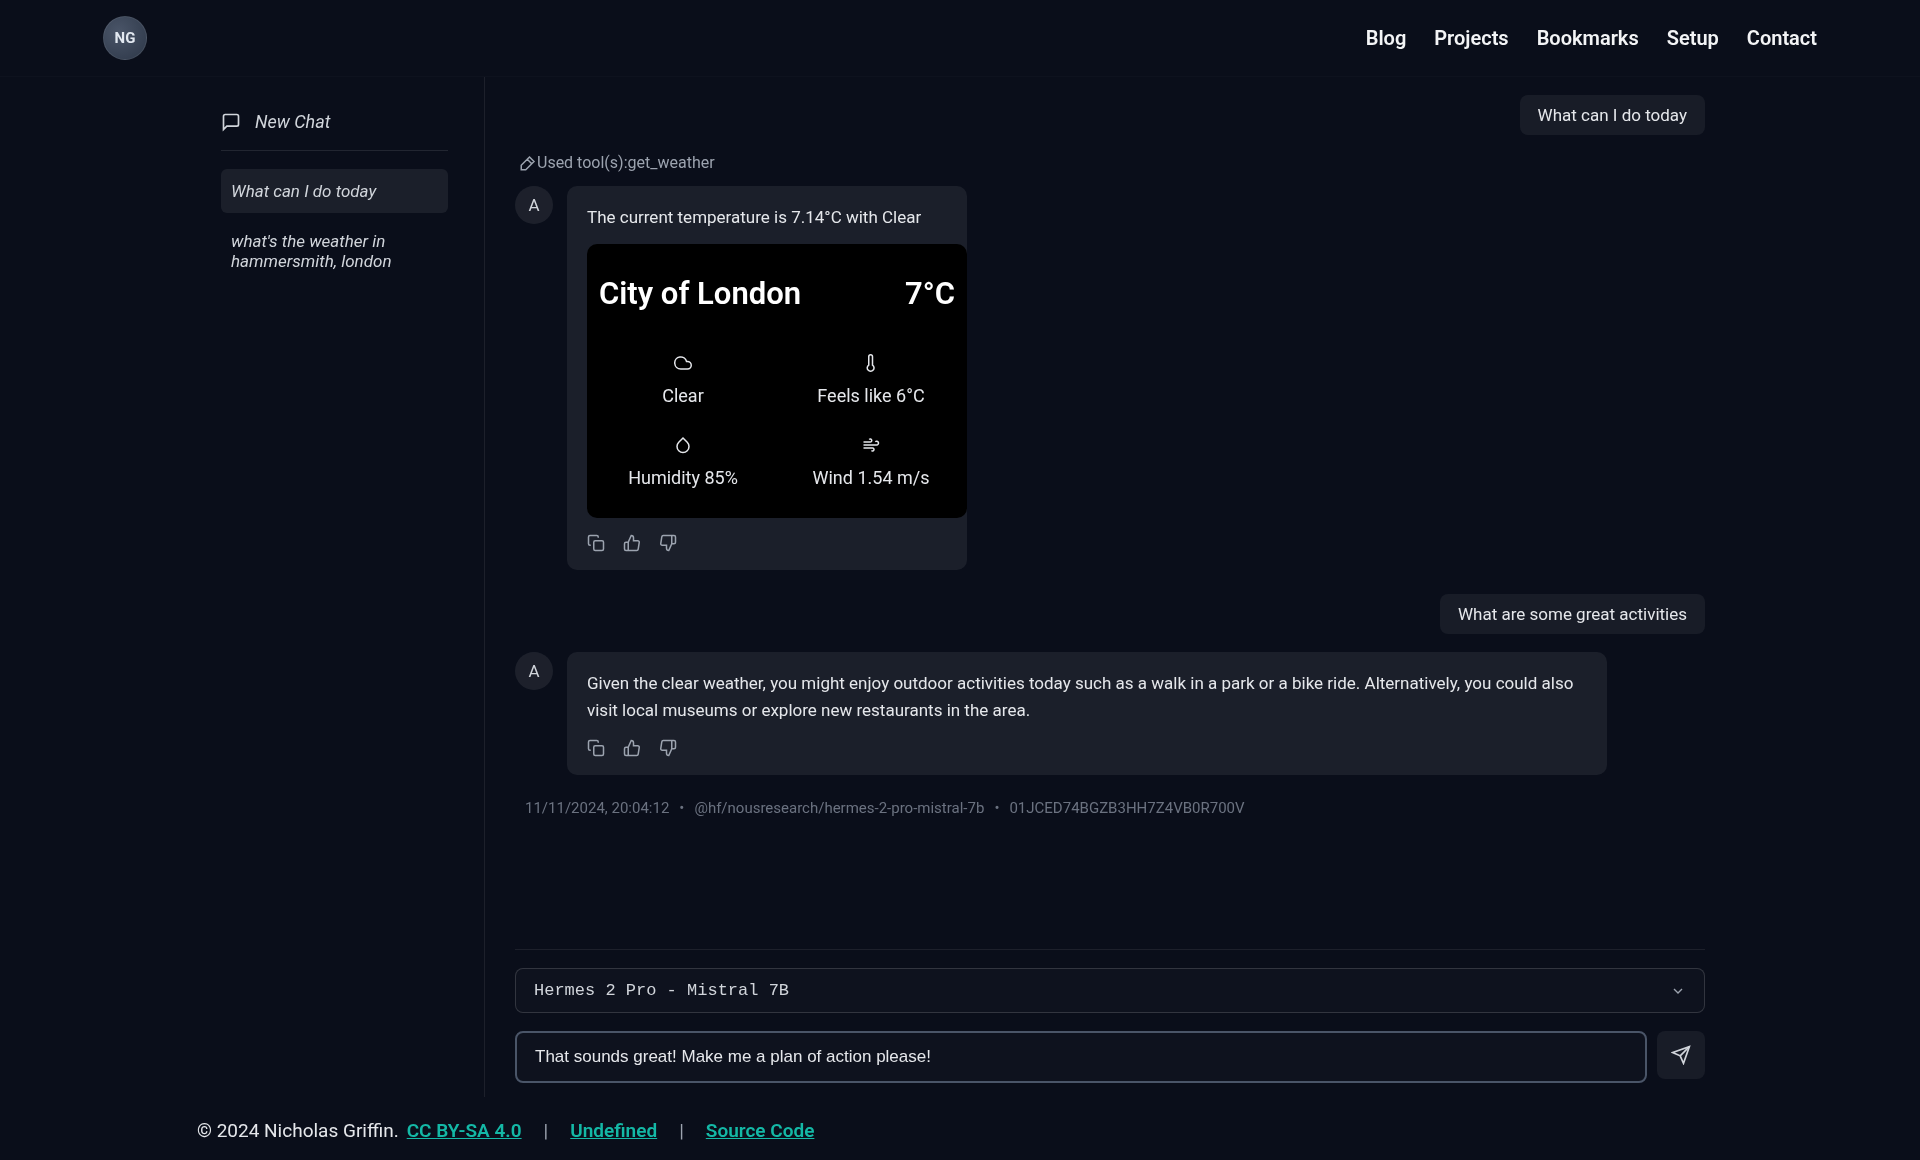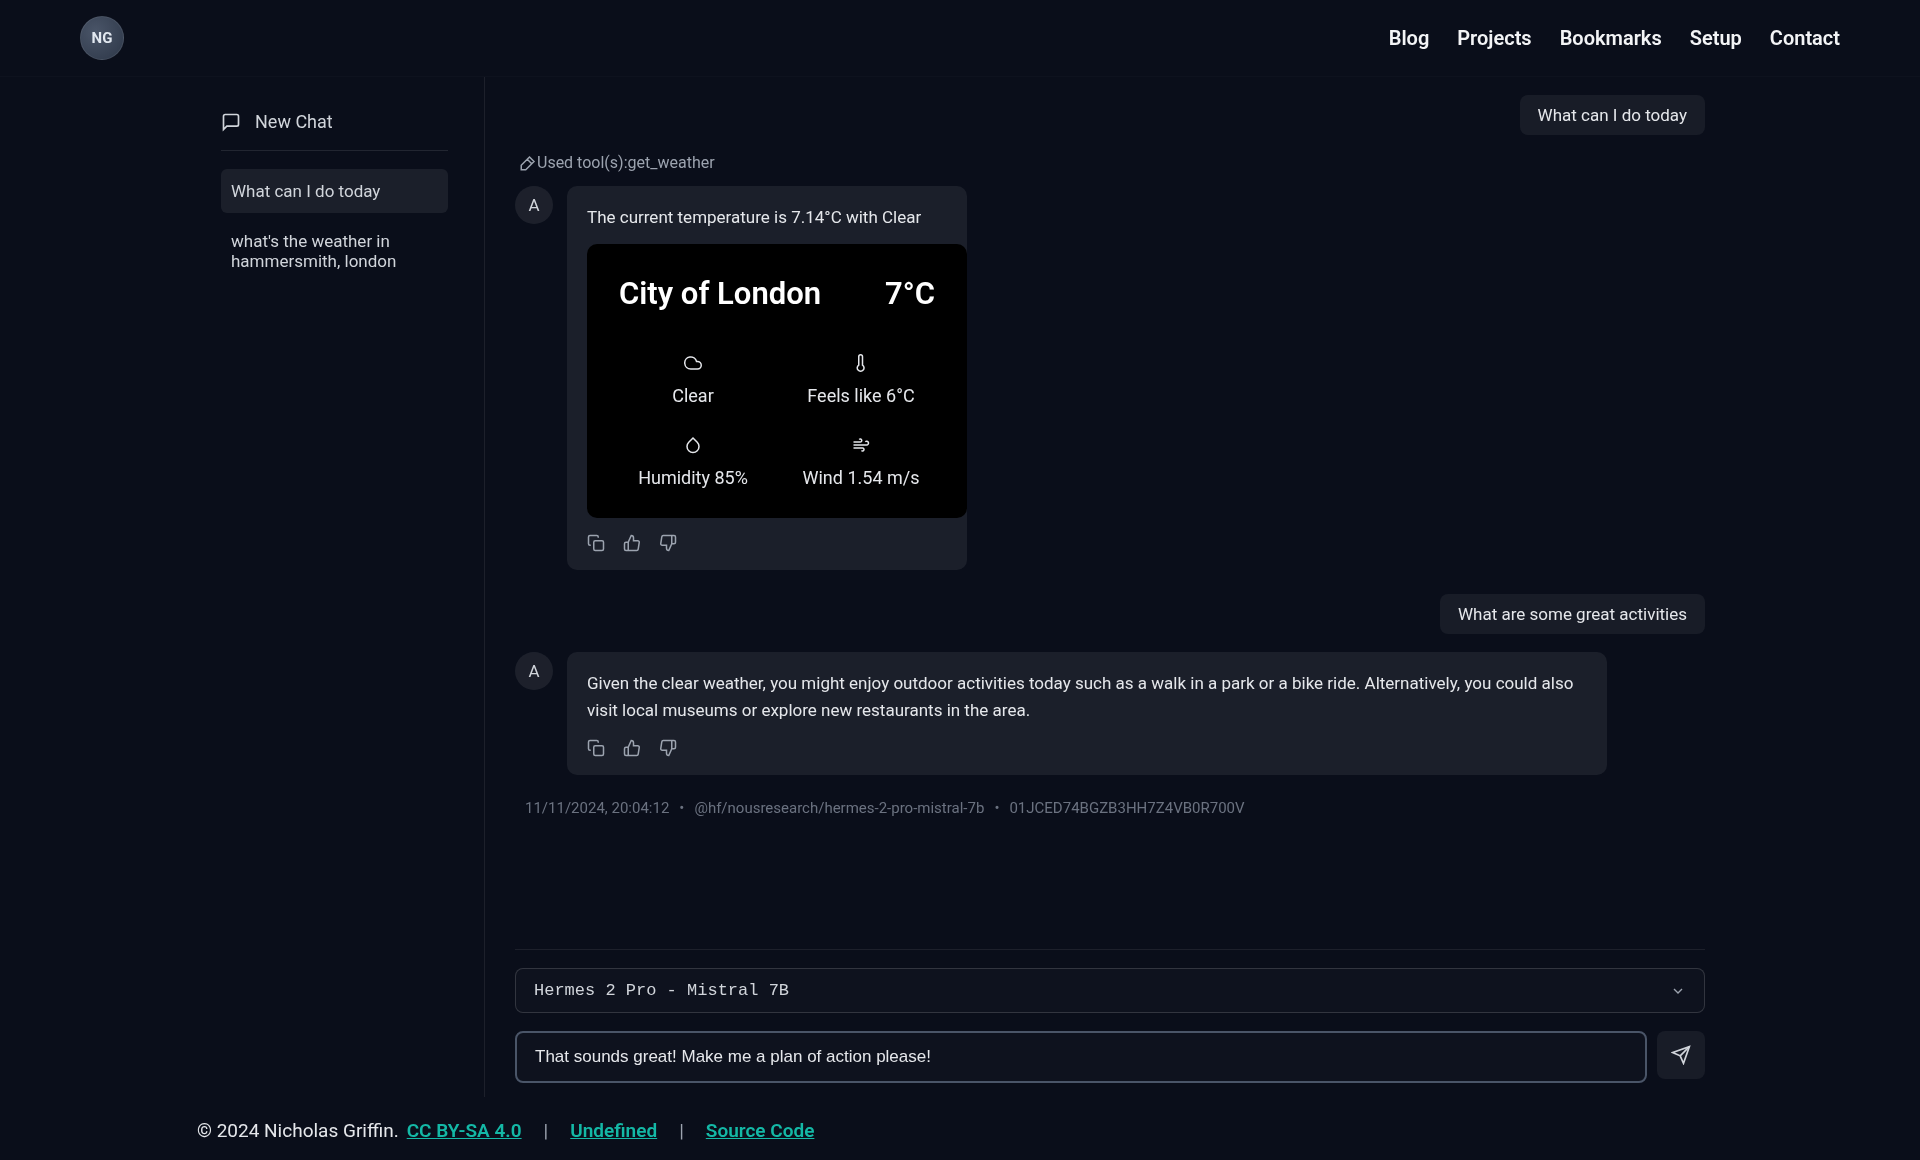--- a/index.html
+++ b/index.html
@@ -11,21 +11,21 @@
   height: 1160px;
   overflow: hidden;
   position: relative;
 }
 
 
 .header {
   display: flex;
   align-items: center;
   justify-content: space-between;
-  padding: 16px 80px;
+  padding: 16px 103px;
   border-bottom: 1px solid rgba(255,255,255,0.02);
 }
 .logo {
   width: 44px;
   height: 44px;
   border-radius: 50%;
   background: radial-gradient(circle at 35% 35%, #4a5568, #2d3748);
   display: flex;
   align-items: center;
   justify-content: center;
@@ -51,20 +51,21 @@
   display: flex;
   height: calc(100% - 76px - 64px);
 }
 
 
 .sidebar {
   width: 300px;
   margin-left: 185px;
   border-right: 1px solid rgba(255,255,255,0.08);
   padding: 24px 36px 24px 36px;
+  font-style: italic;
 }
 .new-chat {
   display: flex;
   align-items: center;
   gap: 14px;
   padding: 10px 0;
   cursor: pointer;
   color: #d1d5db;
   font-size: 18px;
   border-bottom: 1px solid rgba(255,255,255,0.1);
@@ -145,21 +146,21 @@
   padding: 18px 20px;
   color: #e5e7eb;
   font-size: 17px;
   line-height: 1.55;
 }
 
 
 .weather-card {
   background: #000;
   border-radius: 10px;
-  padding: 26px 32px;
+  padding: 26px 12px;
   margin-top: 14px;
   width: 380px;
 }
 .weather-top {
   display: flex;
   justify-content: space-between;
   align-items: baseline;
   margin-bottom: 36px;
 }
 .city {

